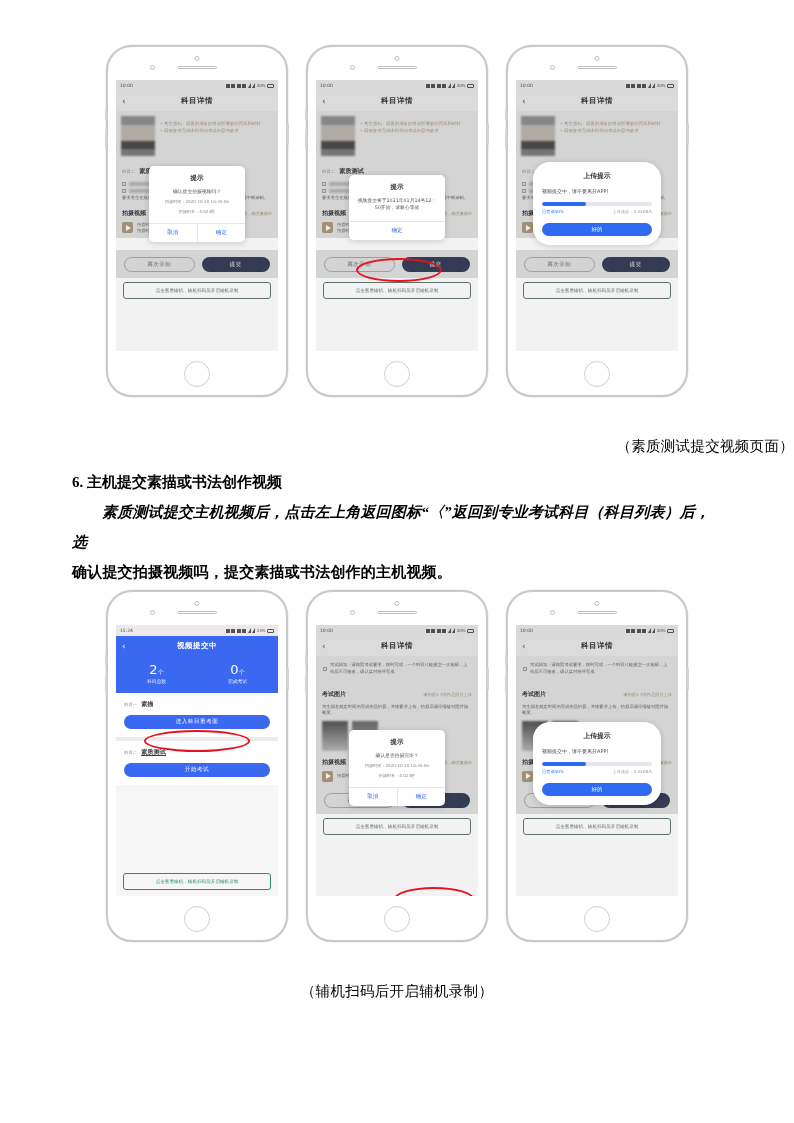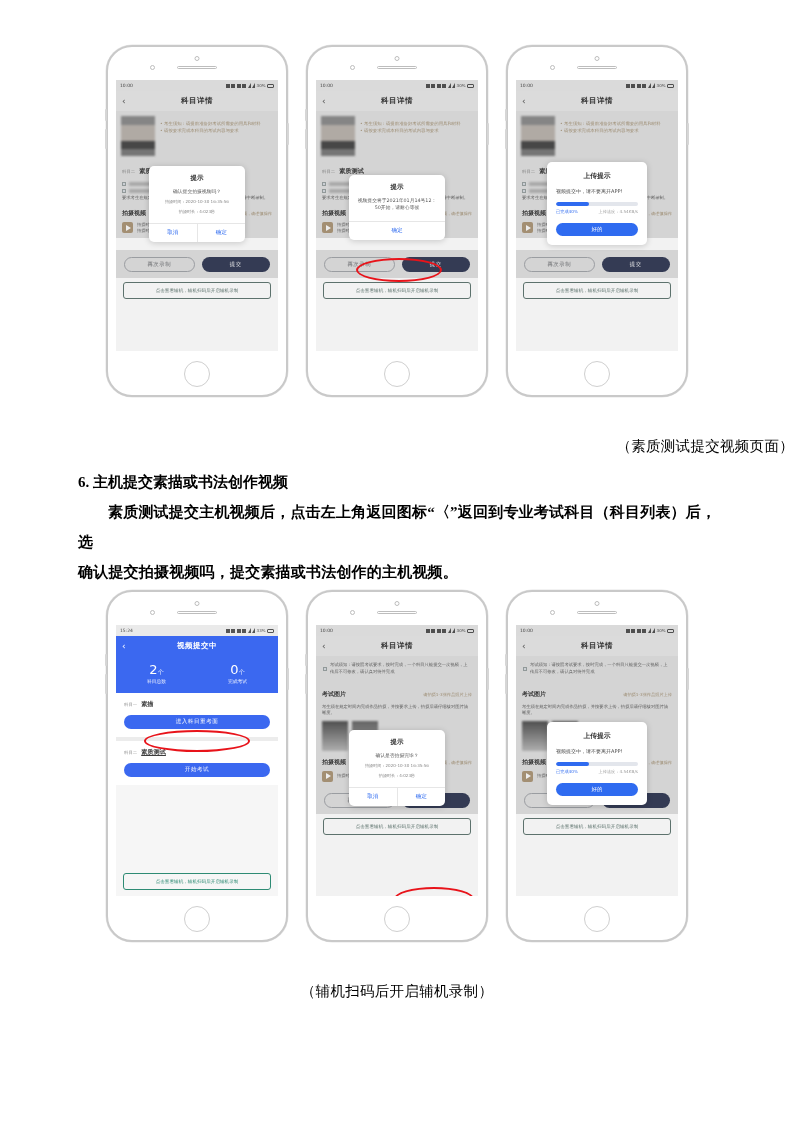--- a/index.html
+++ b/index.html
@@ -214,21 +214,21 @@
   .modal-actions {
     display:flex; margin-top:8px; border-top:.6px solid #e6e6e6;
   }
   .modal-actions .ma {
     flex:1; padding:5px 0; font-size:5.6px; color:#2f6bf0;
   }
   .modal-actions .ma + .ma { border-left:.6px solid #e6e6e6; }
   .modal-actions.single .ma { color:#2f6bf0; }
 
   
-  .modal.upload { width:100px; padding:9px 9px 9px; text-align:left; }
+  .modal.upload { width:128px; padding:9px 9px 9px; text-align:left;border-radius:17px; }
   .modal.upload .modal-title { text-align:center; font-size:6.8px; }
   .modal.upload .u-sub { font-size:5px; color:#444; margin-top:7px; }
   .prog-track { height:3.6px; background:#e3e6ec; border-radius:2px; margin-top:8px; overflow:hidden; }
   .prog-fill { height:100%; background:#2f6bf0; border-radius:2px; }
   .prog-row { display:flex; justify-content:space-between; margin-top:3px; }
   .prog-row .l { font-size:4.2px; color:#2f6bf0; }
   .prog-row .r { font-size:4.2px; color:#9a9a9a; }
   .u-ok {
     margin-top:9px; height:13px; background:#2f6bf0; color:#fff;
     border-radius:7px; display:flex; align-items:center;
@@ -499,23 +499,23 @@
           </div>
           <div class="u-ok">好的</div>
         </div>
       </div>
     </div>
   </div>
 </div>
 
 <div class="doc-caption" style="position:absolute; top:437px; left:0; width:794px;text-align:right;">（素质测试提交视频页面）</div>
 
-<div style="position:absolute; top:467px; left:78px; width:640px;">
+<div style="position:absolute; top:467px; left:72px; width:640px;">
   <div class="doc-heading">6. 主机提交素描或书法创作视频</div>
-  <div class="doc-para" style="text-indent:30px;">素质测试提交主机视频后，点击左上角返回图标“〈”返回到专业考试科目（科目列表）后，选</div>
+  <div class="doc-para" style="text-indent:30px;font-style:italic;">素质测试提交主机视频后，点击左上角返回图标“〈”返回到专业考试科目（科目列表）后，选</div>
   <div class="doc-para">确认提交拍摄视频吗，提交素描或书法创作的主机视频。</div>
 </div>
 
 <div class="phone-row" style="position:absolute; top:590px; left:0; width:794px;">
 
   <div class="phone">
     <div class="notch-cam"></div>
     <div class="notch-dot"></div>
     <div class="speaker"></div>
     <div class="btn-side a"></div>

